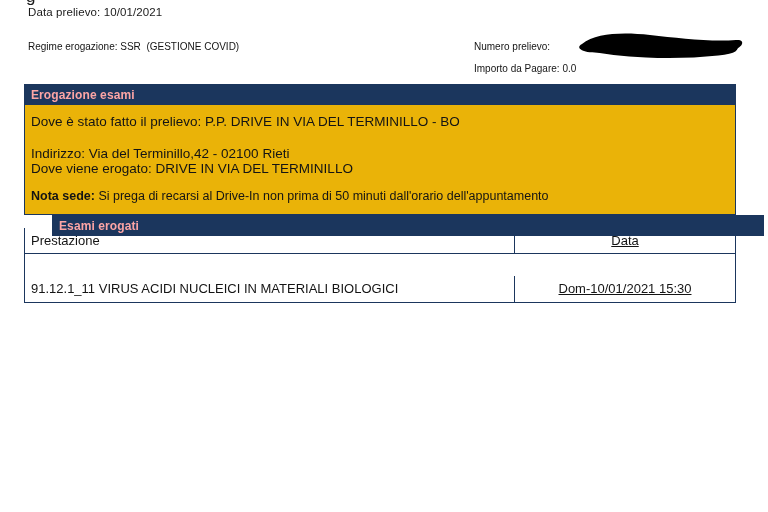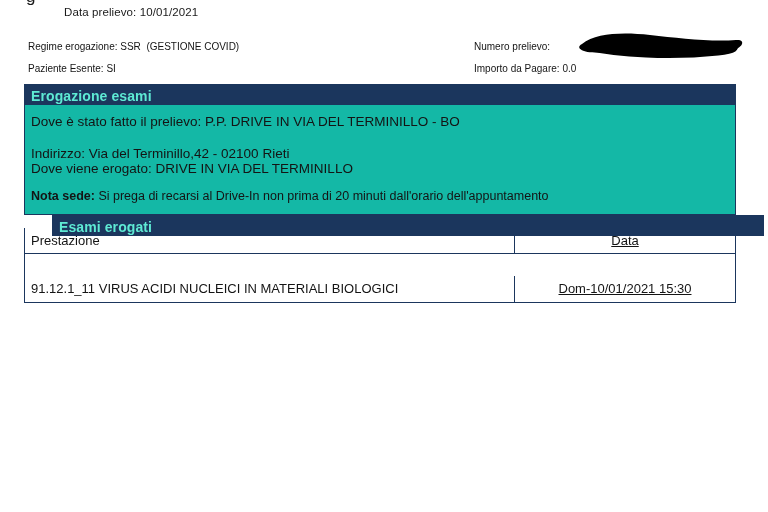--- a/index.html
+++ b/index.html
@@ -41,21 +41,20 @@
     margin-top: -6px;
   }
 
   .date-line {
     position: absolute;
     left: 28px;
     top: 6px;
     font-size: 11.5px;
     color: #1a1a1a;
     letter-spacing: 0.1px;
-    margin-left: 36px;
   }
 
   .info-block {
     position: absolute;
     left: 28px;
     top: 41px;
     width: 712px;
   }
   .info-row {
     position: relative;
@@ -91,40 +90,40 @@
     position: absolute;
     left: 24px;
     width: 712px;
     height: 21px;
     background: #1b365d;
     border: 1px solid #1b365d;
     box-sizing: border-box;
   }
   .bar span {
     display: block;
-    color: #5eead4;
-    font-size: 14px;
+    color: #fca5a5;
+    font-size: 12px;
     font-weight: bold;
     padding: 3px 4px 0 6px;
     letter-spacing: 0.1px;
   }
   #bar-erogazione { top: 84px; }
   #bar-esami { top: 215px; margin-left: 28px; }
 
   
   .body-box {
     position: absolute;
     left: 24px;
     top: 105px;
     width: 712px;
     height: 110px;
     border: 1px solid #1b365d;
     border-top: none;
     box-sizing: border-box;
-    background: #14b8a6;
+    background: #eab308;
   }
   .body-line {
     position: absolute;
     left: 6px;
     font-size: 13.5px;
     color: #141414;
     white-space: pre;
   }
   .body-line.l1 { top: 9px; }
   .body-line.l2 { top: 41px; }
@@ -180,39 +179,38 @@
   </div>
 
   <div class="date-line">Data prelievo: 10/01/2021</div>
 
   <div class="info-block">
     <div class="info-row">
       <div class="info-left">Regime erogazione: SSR  (GESTIONE COVID)</div>
       <div class="info-right">Numero prelievo:</div>
     </div>
     <div class="info-row">
-      <div class="info-left">Paziente Esente: SI</div>
       <div class="info-right">Importo da Pagare: 0.0</div>
     </div>
   </div>
 
   <svg class="redaction" viewBox="0 0 168 30" xmlns="http://www.w3.org/2000/svg">
     <path d="M4,14 C18,3 44,2 72,5 C100,8 132,12 158,10 C168,9 166,18 152,21 C124,27 86,26 56,24 C34,22 14,24 6,21 C0,19 0,16 4,14 Z" fill="#000000"></path>
     <path d="M10,17 C40,24 92,27 140,22 C156,20 162,17 150,15" fill="none" stroke="#000000" stroke-width="7" stroke-linecap="round"></path>
   </svg>
 
   <div class="bar" id="bar-erogazione">
     <span>Erogazione esami</span>
   </div>
 
   <div class="body-box">
     <div class="body-line l1">Dove è stato fatto il prelievo: P.P. DRIVE IN VIA DEL TERMINILLO - BO</div>
     <div class="body-line l2">Indirizzo: Via del Terminillo,42 - 02100 Rieti</div>
     <div class="body-line l3">Dove viene erogato: DRIVE IN VIA DEL TERMINILLO</div>
-    <div class="body-line note"><b>Nota sede:</b><span> Si prega di recarsi al Drive-In non prima di 20 minuti dall'orario dell'appuntamento</span></div>
+    <div class="body-line note"><b>Nota sede:</b><span> Si prega di recarsi al Drive-In non prima di 50 minuti dall'orario dell'appuntamento</span></div>
   </div>
 
   <div class="bar" id="bar-esami">
     <span>Esami erogati</span>
   </div>
 
   <div class="table">
     <div class="trow head">
       <div class="tcell c-prest">Prestazione</div>
       <div class="tcell c-data">Data</div>

